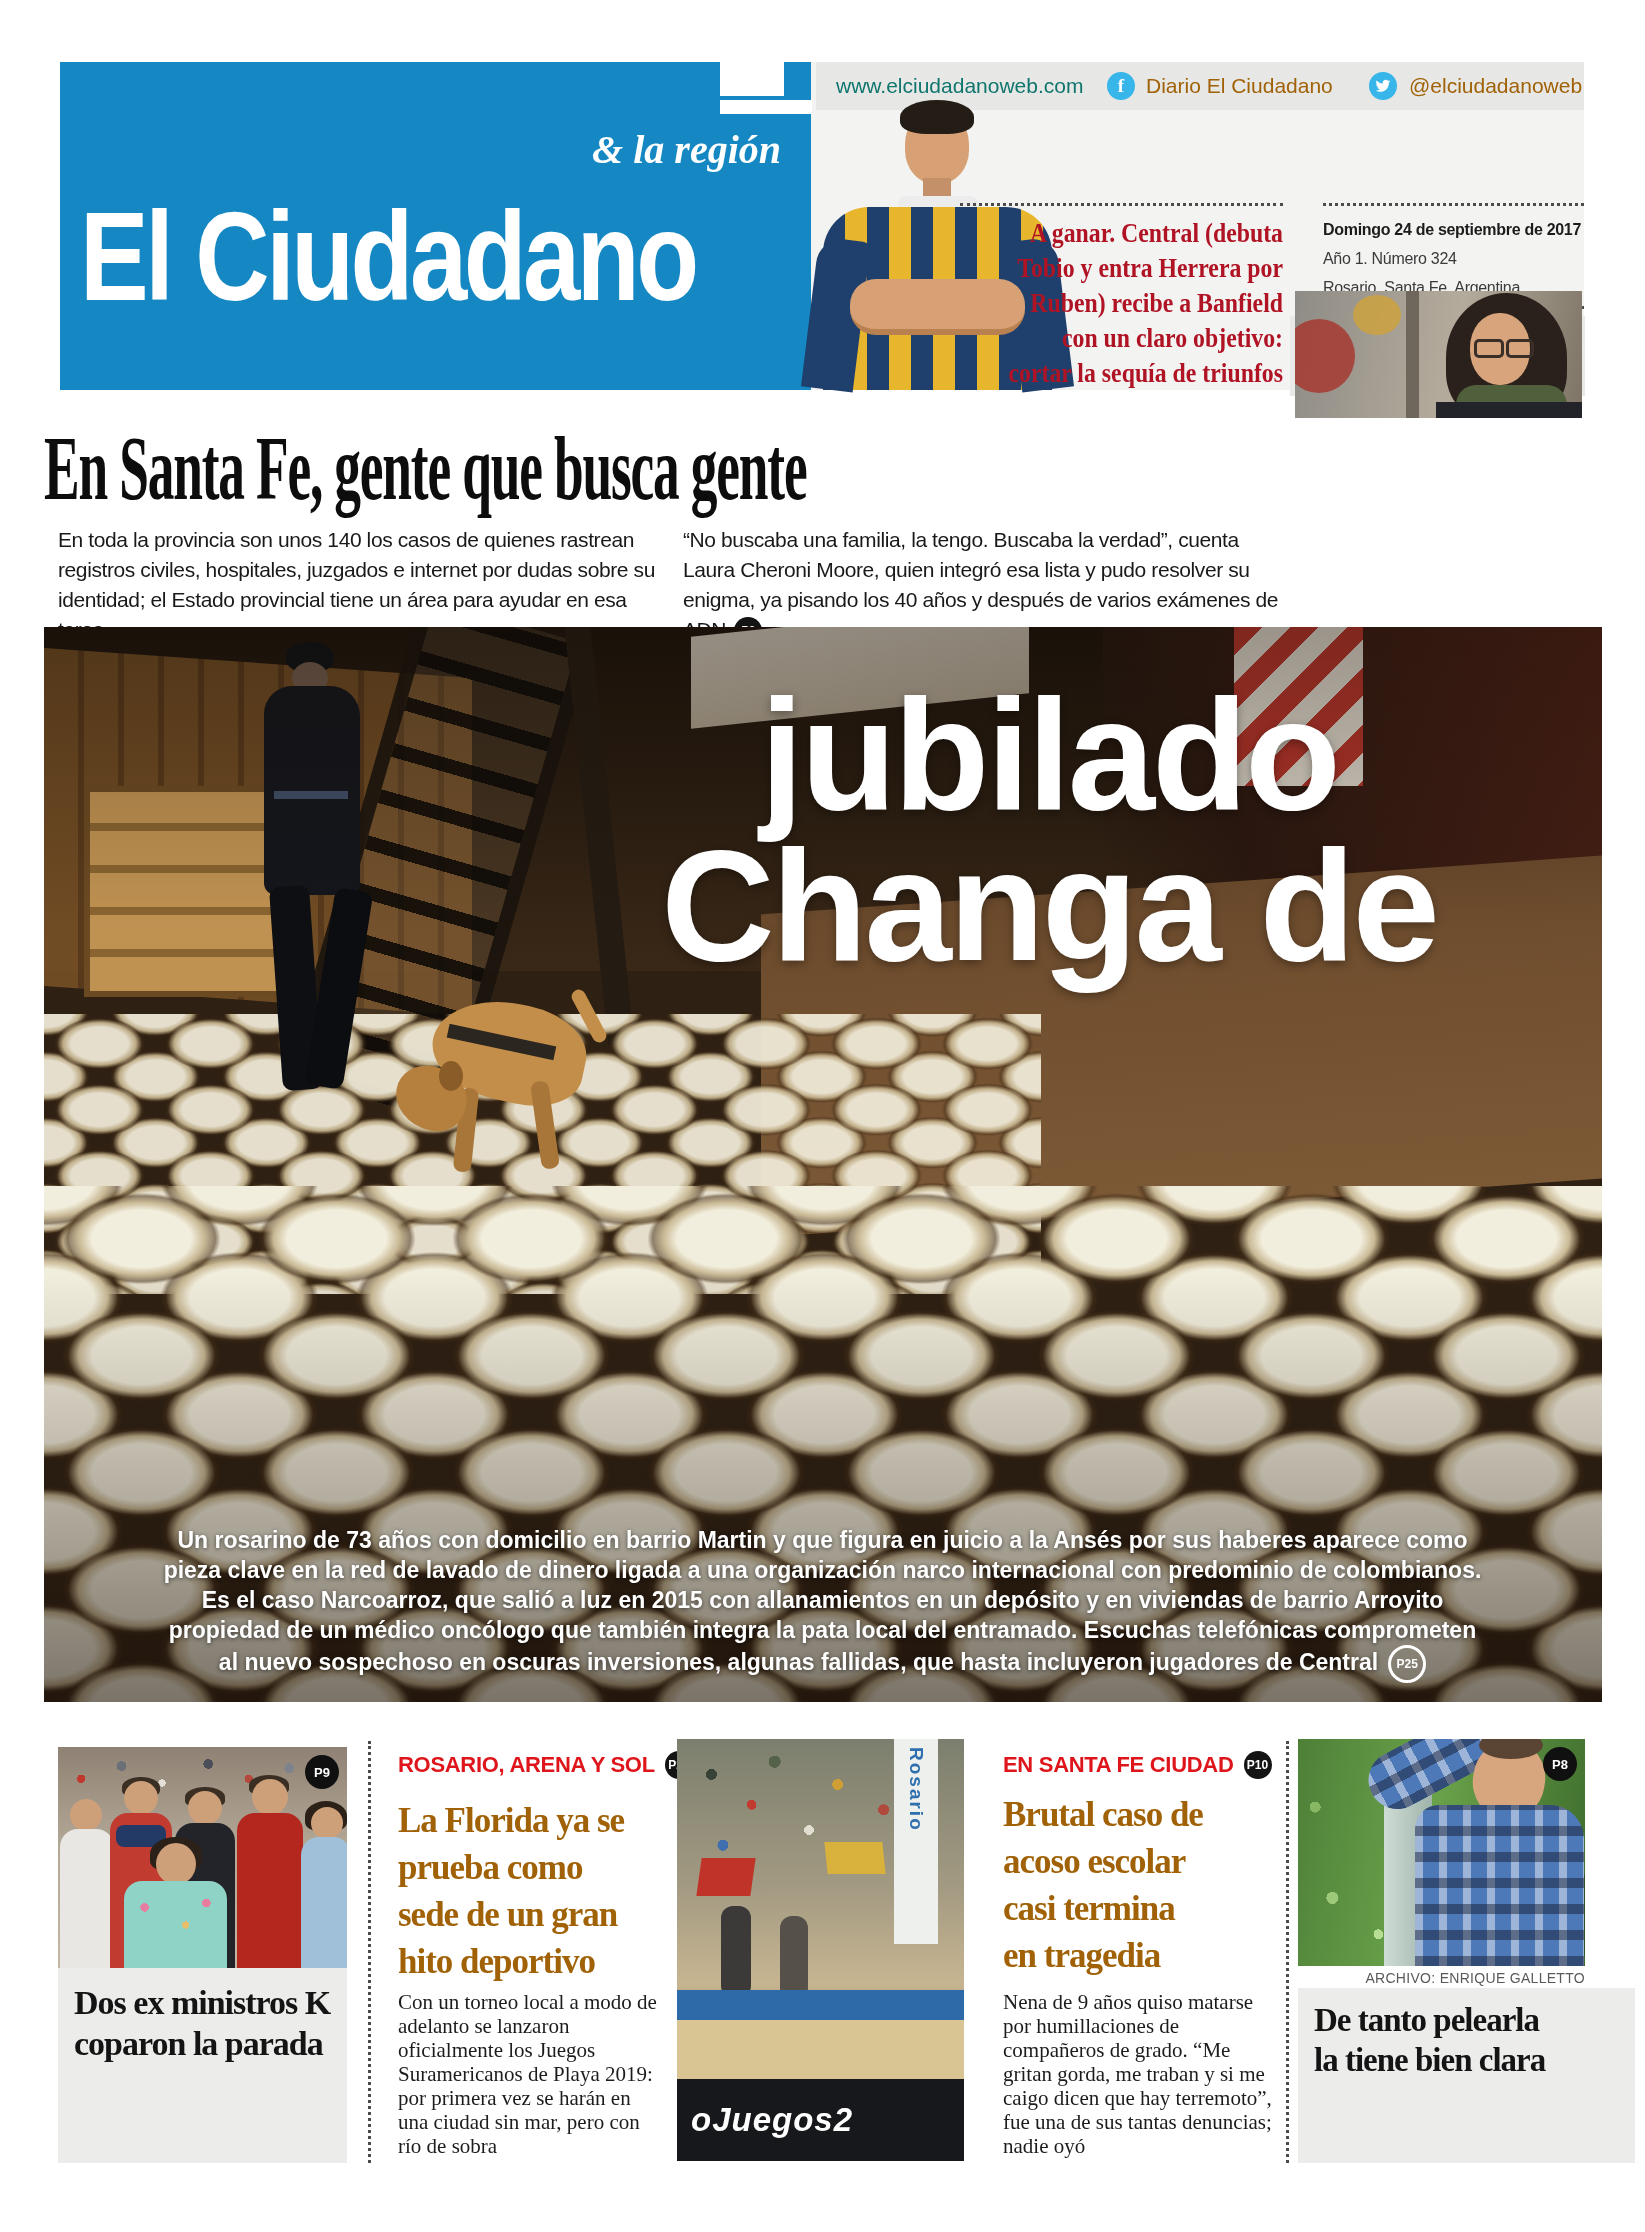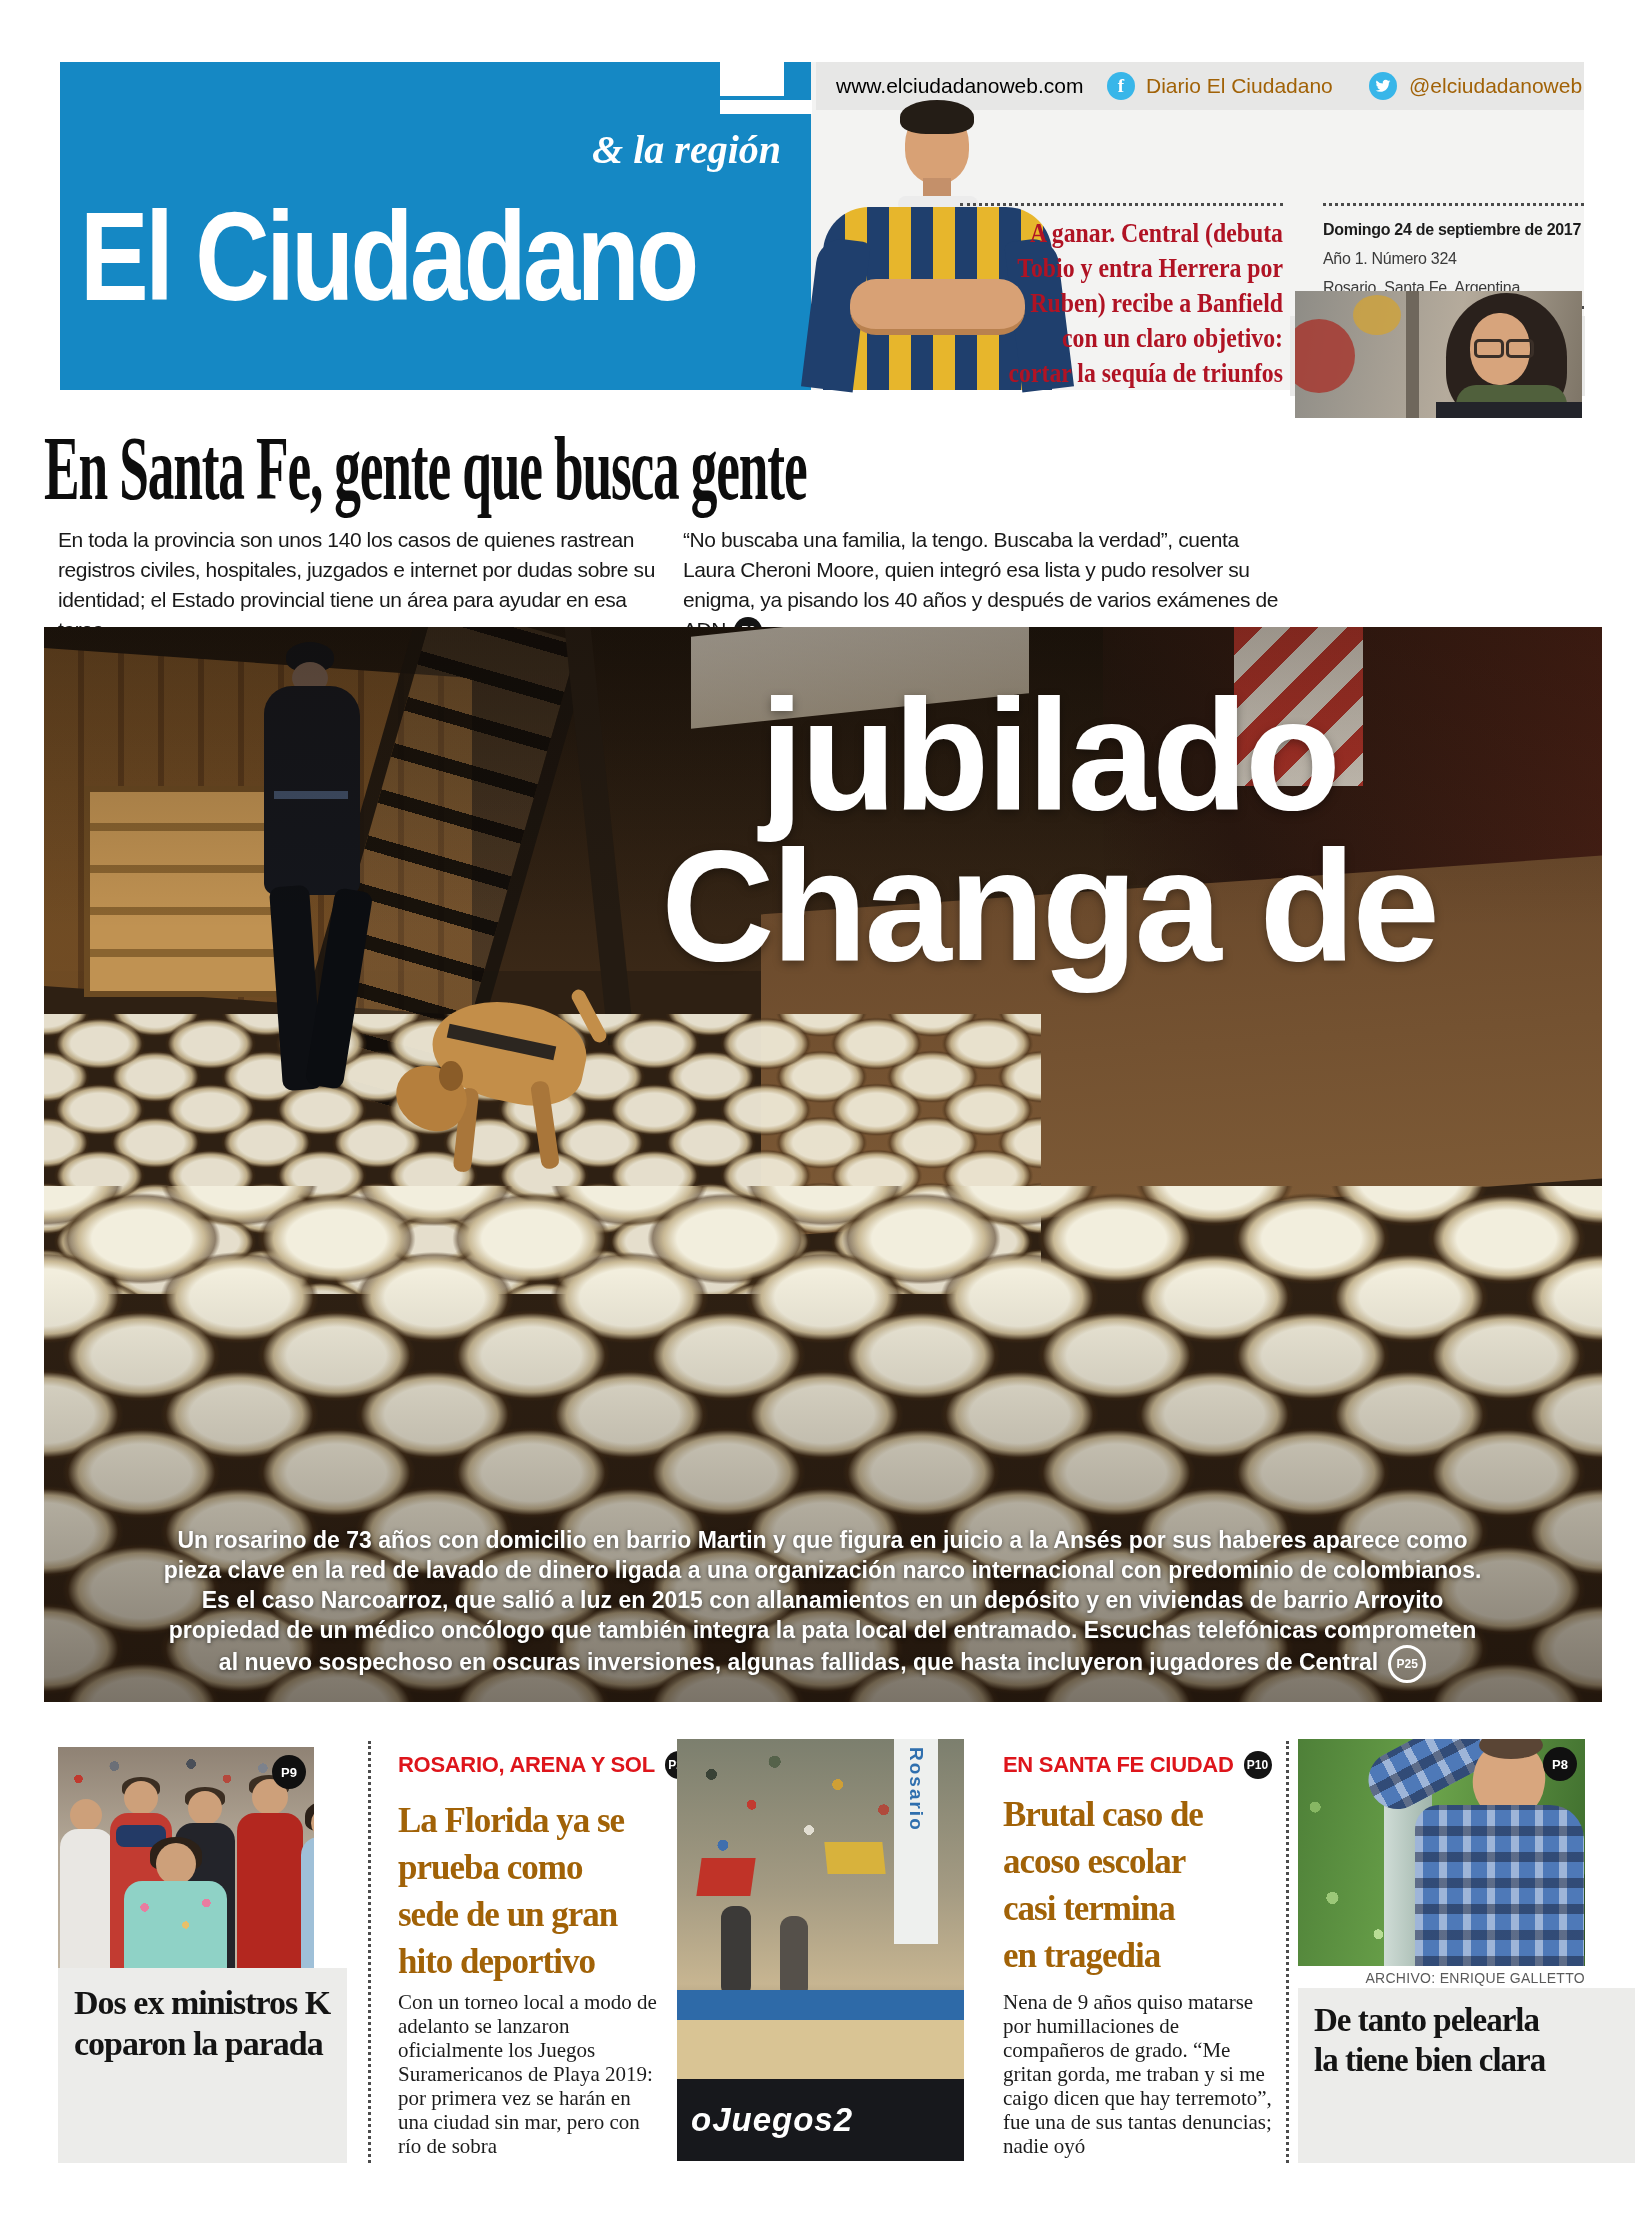--- a/index.html
+++ b/index.html
@@ -3,21 +3,21 @@
 <meta charset="utf-8">
 <style>
   html,body{margin:0;padding:0;background:#fff;}
   .page{position:relative;width:1646px;height:2233px;background:#fff;overflow:hidden;
         font-family:"Liberation Sans","DejaVu Sans",sans-serif;color:#1a1a1a;}
   .abs{position:absolute;}
 
   
   .topstrip{left:796px;top:62px;width:788px;height:328px;background:#f3f3f2;}
   .topbar{left:816px;top:62px;width:768px;height:48px;background:#e7e7e6;}
-  .topbar .site{position:absolute;left:20px;top:0;line-height:48px;font-size:21px;color:#000000;}
+  .topbar .site{position:absolute;left:20px;top:0;line-height:48px;font-size:21px;color:#0f766e;}
   .soc-icon{position:absolute;top:10px;width:28px;height:28px;border-radius:50%;background:#38b6e9;
             color:#fff;display:flex;align-items:center;justify-content:center;}
   .soc-icon svg{width:16px;height:16px;fill:#fff;}
   .soc-f{font:bold 19px "Liberation Serif",serif;}
   .soc-label{position:absolute;top:0;line-height:48px;font-size:21px;color:#a16207;}
 
   
   .masthead{left:60px;top:62px;width:751px;height:328px;background:#1588c4;}
   .notch1{position:absolute;left:660px;top:0;width:64px;height:34px;background:#fff;}
   .notch2{position:absolute;left:660px;top:38px;width:92px;height:14px;background:#fff;}
@@ -139,21 +139,21 @@
   .b-head{font-family:"Liberation Serif","DejaVu Serif",serif;font-weight:bold;color:#a16207;letter-spacing:-1px;}
   .b-head-lg{font-size:35px;line-height:47px;}
   .b-body-serif{font-family:"Liberation Serif","DejaVu Serif",serif;font-size:21px;line-height:24px;color:#1c1c1c;}
   .graybox{background:#ececea;}
   .gb-head{font:bold 34px/41px "Liberation Serif","DejaVu Serif",serif;color:#141414;letter-spacing:-1px;}
   .gb-head5{font:bold 33px/40px "Liberation Serif","DejaVu Serif",serif;color:#141414;letter-spacing:-1px;}
   .gb-body{font-size:20px;line-height:27px;color:#222;letter-spacing:-0.3px;margin-top:9px;}
   .credit{font-size:14px;color:#5a5a5a;text-align:right;letter-spacing:0.3px;}
 
   
-  .photo1{left:58px;top:1747px;width:256px;height:221px;overflow:hidden;
+  .photo1{left:58px;top:1747px;width:289px;height:221px;overflow:hidden;
     background:linear-gradient(#8f8274,#b3a796 45%,#c2b6a4);}
   .photo1 .dots{position:absolute;left:0;top:0;width:100%;height:48%;
     background-image:
      radial-gradient(circle 7px at 8% 30%,#c0392e 0 60%,transparent 61%),
      radial-gradient(circle 8px at 22% 18%,#6b6f77 0 60%,transparent 61%),
      radial-gradient(circle 6px at 36% 34%,#e4e0d8 0 60%,transparent 61%),
      radial-gradient(circle 8px at 52% 16%,#4a4f58 0 60%,transparent 61%),
      radial-gradient(circle 7px at 66% 30%,#b5483c 0 60%,transparent 61%),
      radial-gradient(circle 8px at 80% 20%,#7d828c 0 60%,transparent 61%),
      radial-gradient(circle 7px at 92% 34%,#ded9cf 0 60%,transparent 61%);}

